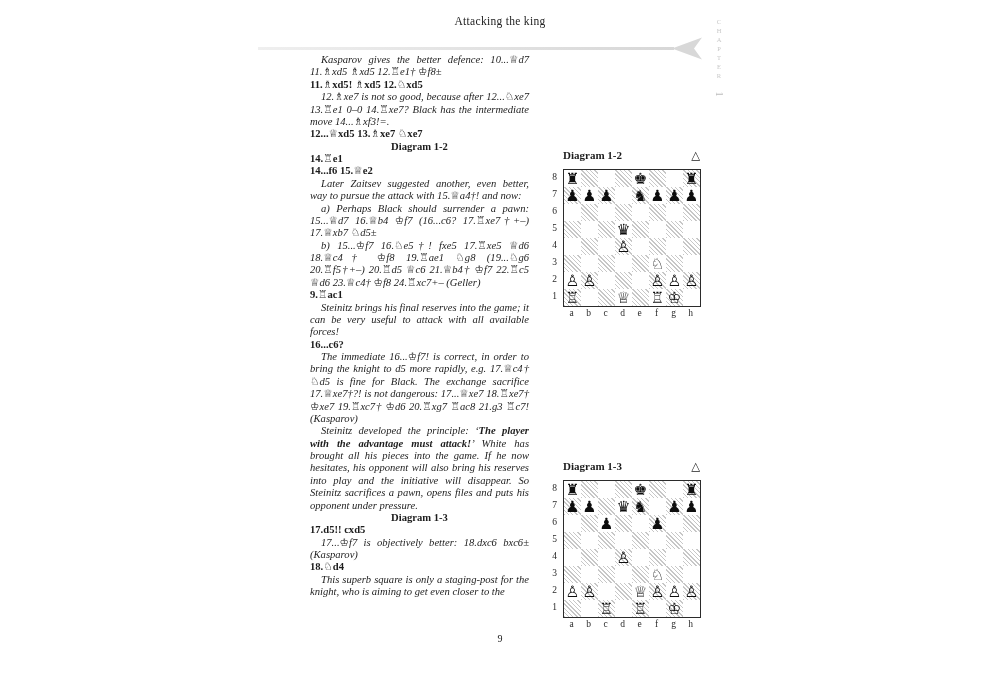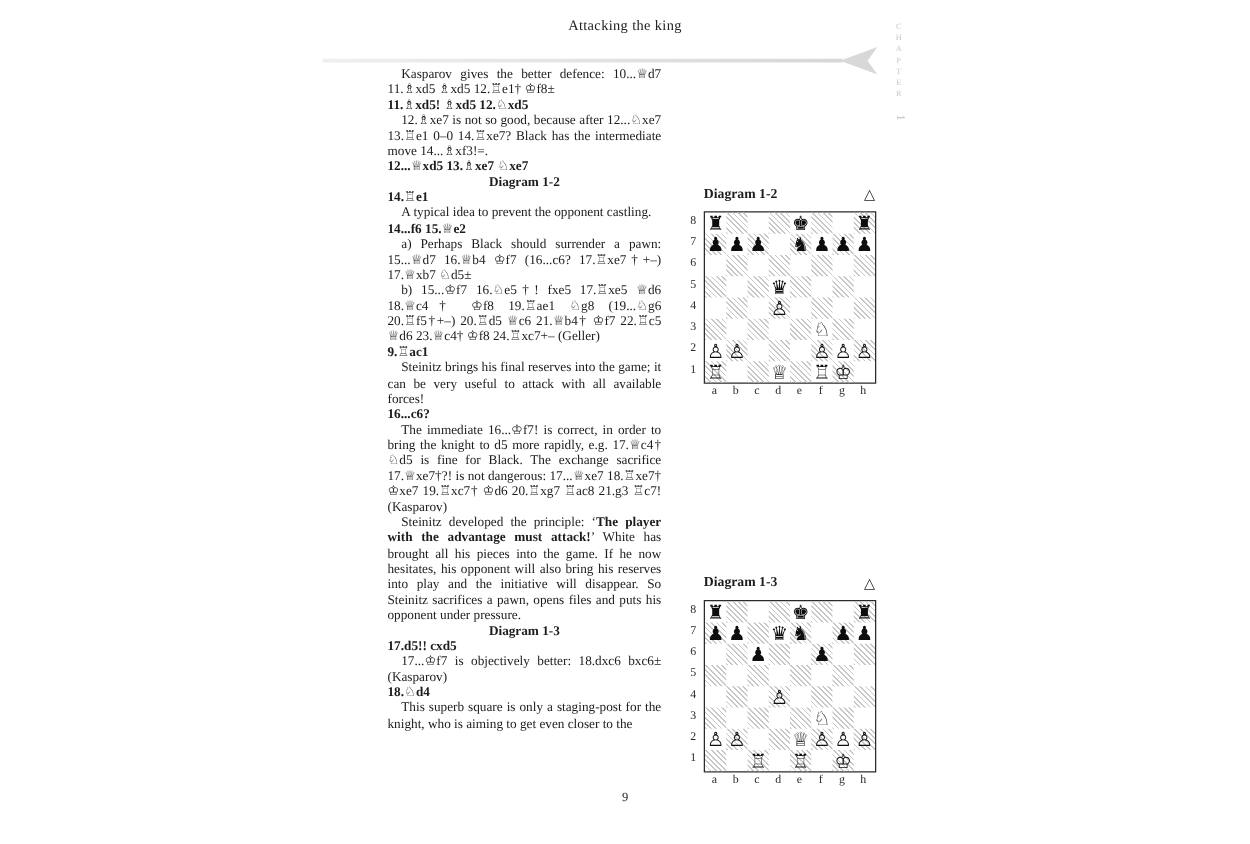--- a/index.html
+++ b/index.html
@@ -24,21 +24,21 @@
   }
   .chapter-num {
     display:inline-block; margin-top:8px; font-size:9.5px; color:#bdbdbd;
     transform:rotate(90deg);
   }
   .text-column {
     position:absolute; left:310px; top:54px; width:219px;
     font-size:10.6px; line-height:12.37px; text-align:justify;
   }
   .para { margin:0; }
-  .para.indent { text-indent:11px; }
+  .para.indent { text-indent:11px;font-style:italic; }
   .para.move { font-weight:bold; text-indent:0; }
   .para.caption { font-weight:bold; text-align:center; text-indent:0; }
   .diagram { position:absolute; left:546px; width:156px; }
   #diagram-1 { top:146px; }
   #diagram-2 { top:457px; }
   .diag-head {
     margin-left:17px; width:137px; height:17px; display:flex;
     justify-content:space-between; align-items:center;
     font-weight:bold; font-size:11px;
   }
@@ -78,22 +78,22 @@
     <span class="chapter-num">1</span>
   </div>
 
   <div class="text-column">
       <p class="para indent">Kasparov gives the better defence: 10...♕d7 11.♗xd5 ♗xd5 12.♖e1† ♔f8±</p>
       <p class="para move">11.♗xd5! ♗xd5 12.♘xd5</p>
       <p class="para indent">12.♗xe7 is not so good, because after 12...♘xe7 13.♖e1 0–0 14.♖xe7? Black has the intermediate move 14...♗xf3!=.</p>
       <p class="para move">12...♕xd5 13.♗xe7 ♘xe7</p>
       <p class="para caption">Diagram 1-2</p>
       <p class="para move">14.♖e1</p>
-      <p class="para indent">A typical idea to prevent the opponent castling.</p>
       <p class="para move">14...f6 15.♕e2</p>
+      <p class="para indent">Later Zaitsev suggested another, even better, way to pursue the attack with 15.♕a4†! and now:</p>
       <p class="para indent">a) Perhaps Black should surrender a pawn: 15...♕d7 16.♕b4 ♔f7 (16...c6? 17.♖xe7†+–) 17.♕xb7 ♘d5±</p>
       <p class="para indent">b) 15...♔f7 16.♘e5†! fxe5 17.♖xe5 ♕d6 18.♕c4† ♔f8 19.♖ae1 ♘g8 (19...♘g6 20.♖f5†+–) 20.♖d5 ♕c6 21.♕b4† ♔f7 22.♖c5 ♕d6 23.♕c4† ♔f8 24.♖xc7+– (Geller)</p>
       <p class="para move">9.♖ac1</p>
       <p class="para indent">Steinitz brings his final reserves into the game; it can be very useful to attack with all available forces!</p>
       <p class="para move">16...c6?</p>
       <p class="para indent">The immediate 16...♔f7! is correct, in order to bring the knight to d5 more rapidly, e.g. 17.♕c4† ♘d5 is fine for Black. The exchange sacrifice 17.♕xe7†?! is not dangerous: 17...♕xe7 18.♖xe7† ♔xe7 19.♖xc7† ♔d6 20.♖xg7 ♖ac8 21.g3 ♖c7! (Kasparov)</p>
       <p class="para indent">Steinitz developed the principle: ‘<b>The player with the advantage must attack!</b>’ White has brought all his pieces into the game. If he now hesitates, his opponent will also bring his reserves into play and the initiative will disappear. So Steinitz sacrifices a pawn, opens files and puts his opponent under pressure.</p>
       <p class="para caption">Diagram 1-3</p>
       <p class="para move">17.d5!! cxd5</p>
       <p class="para indent">17...♔f7 is objectively better: 18.dxc6 bxc6± (Kasparov)</p>

